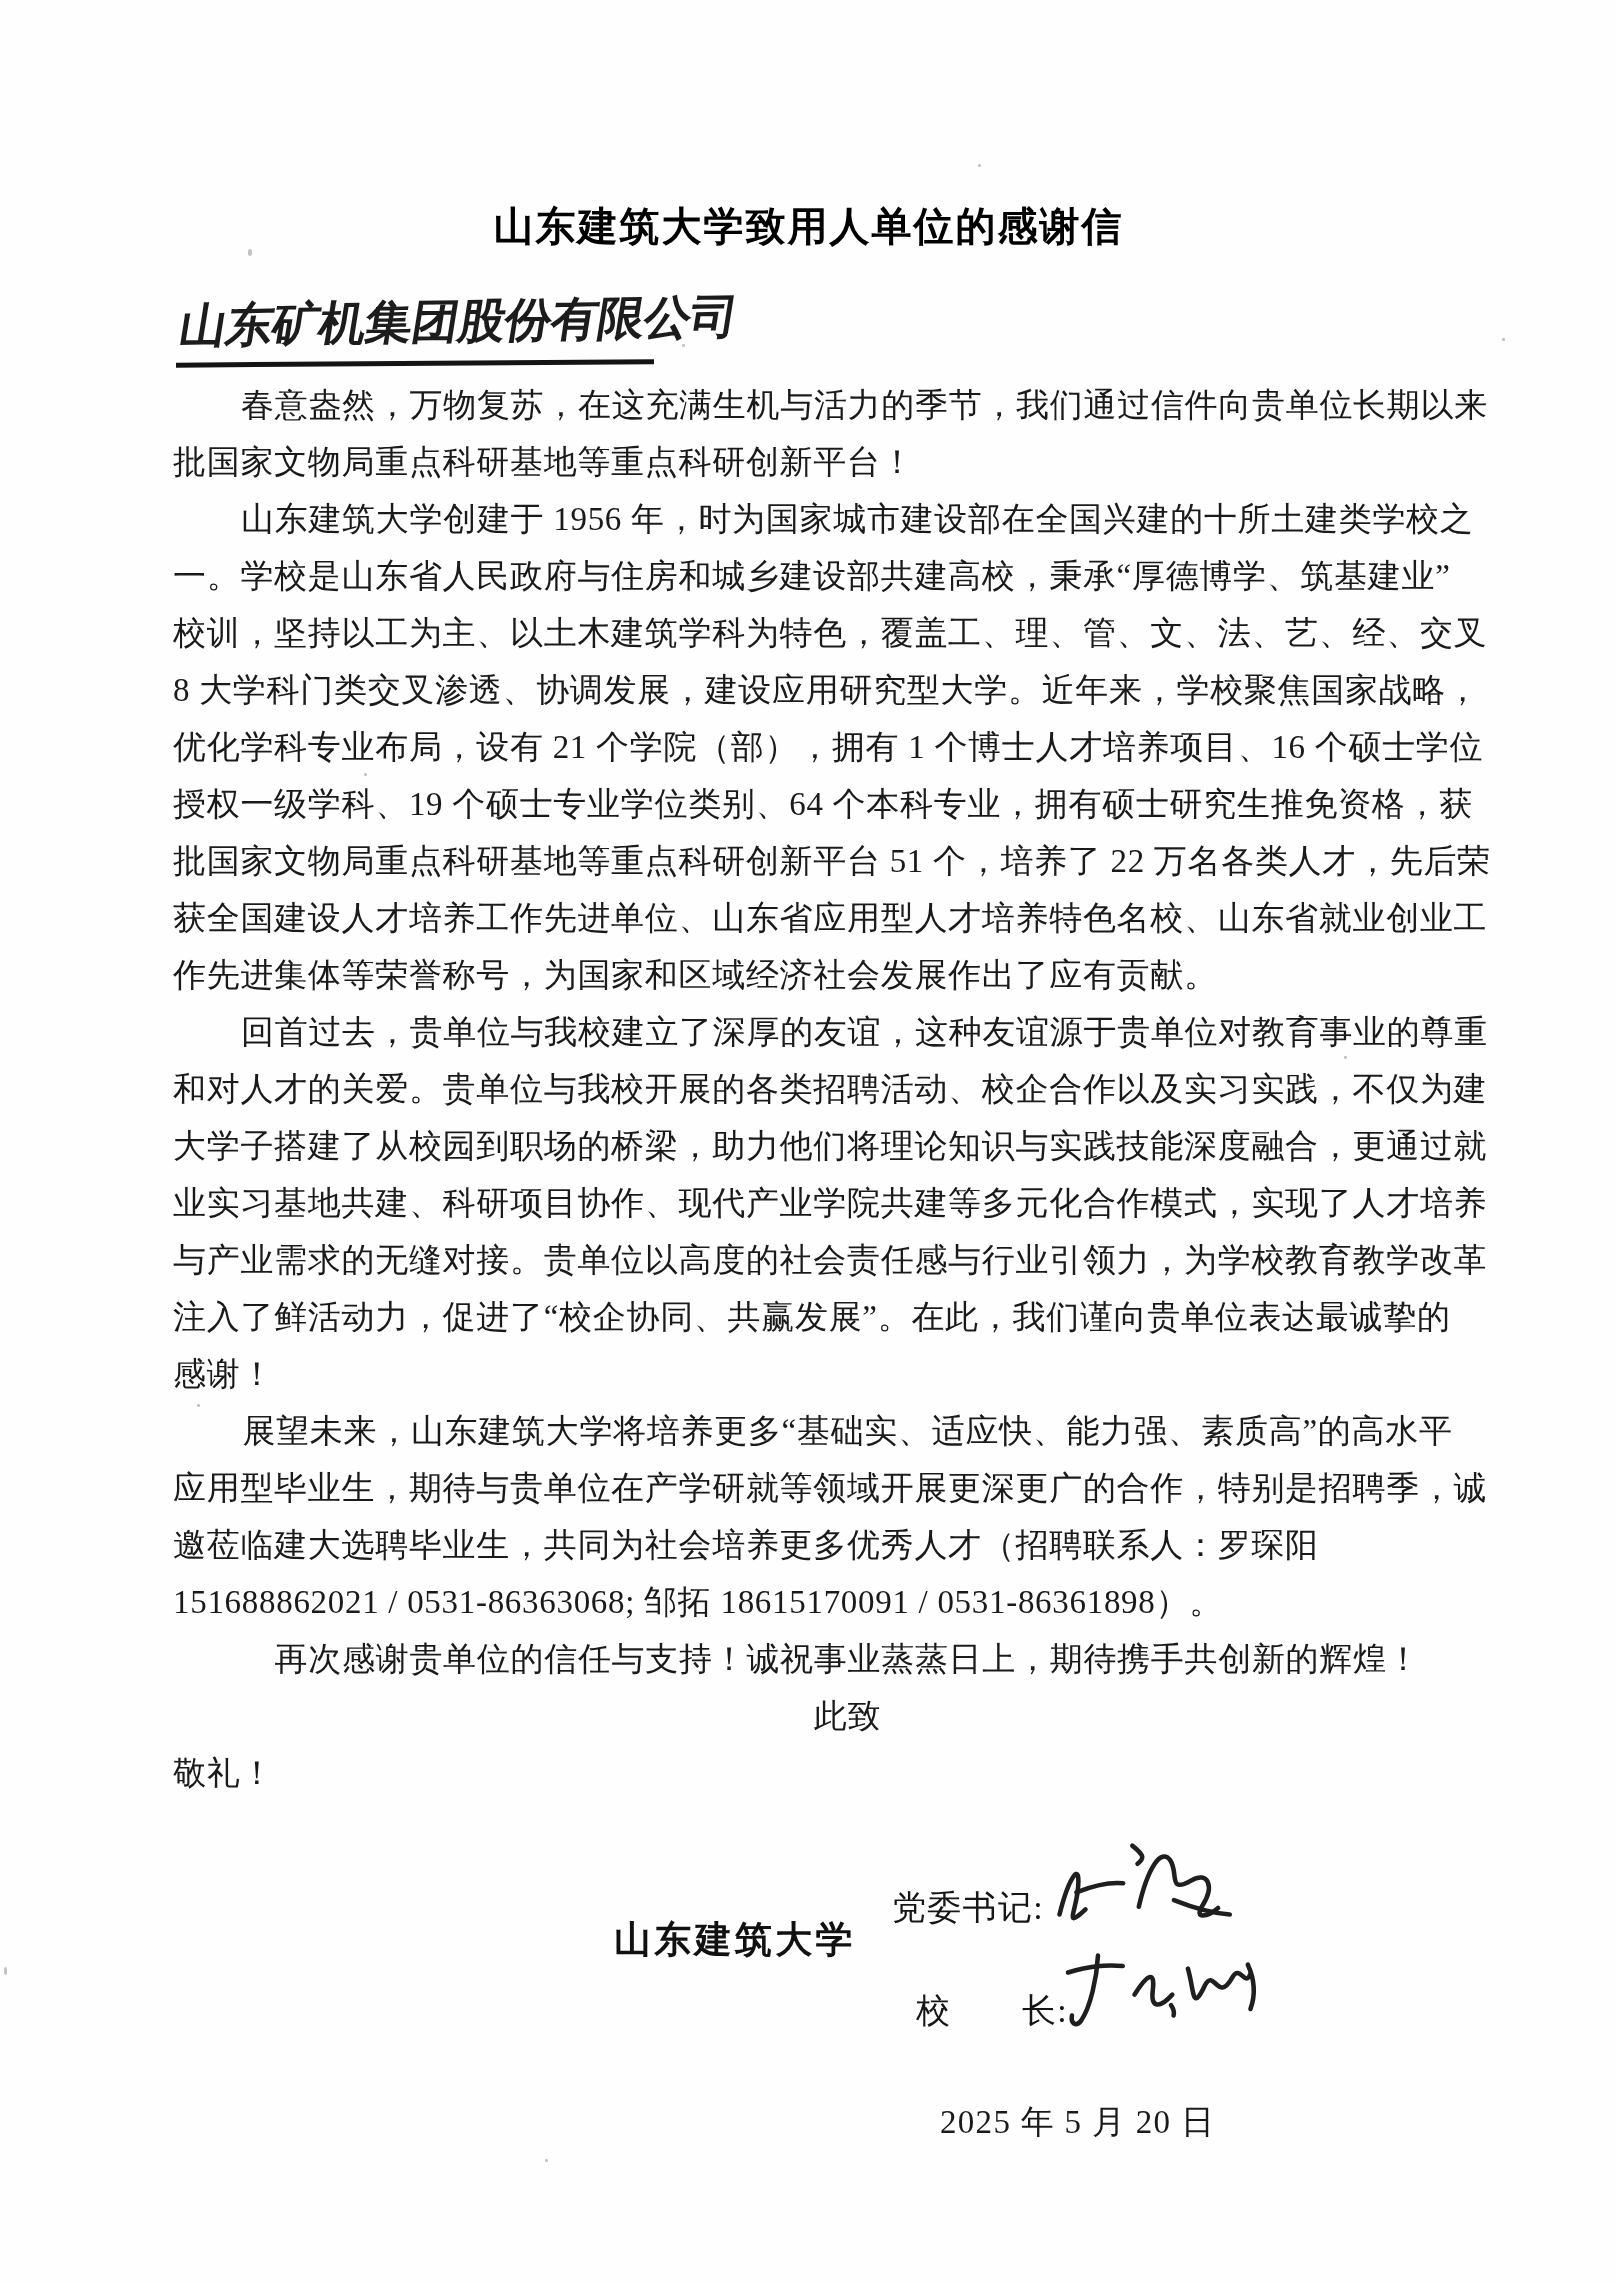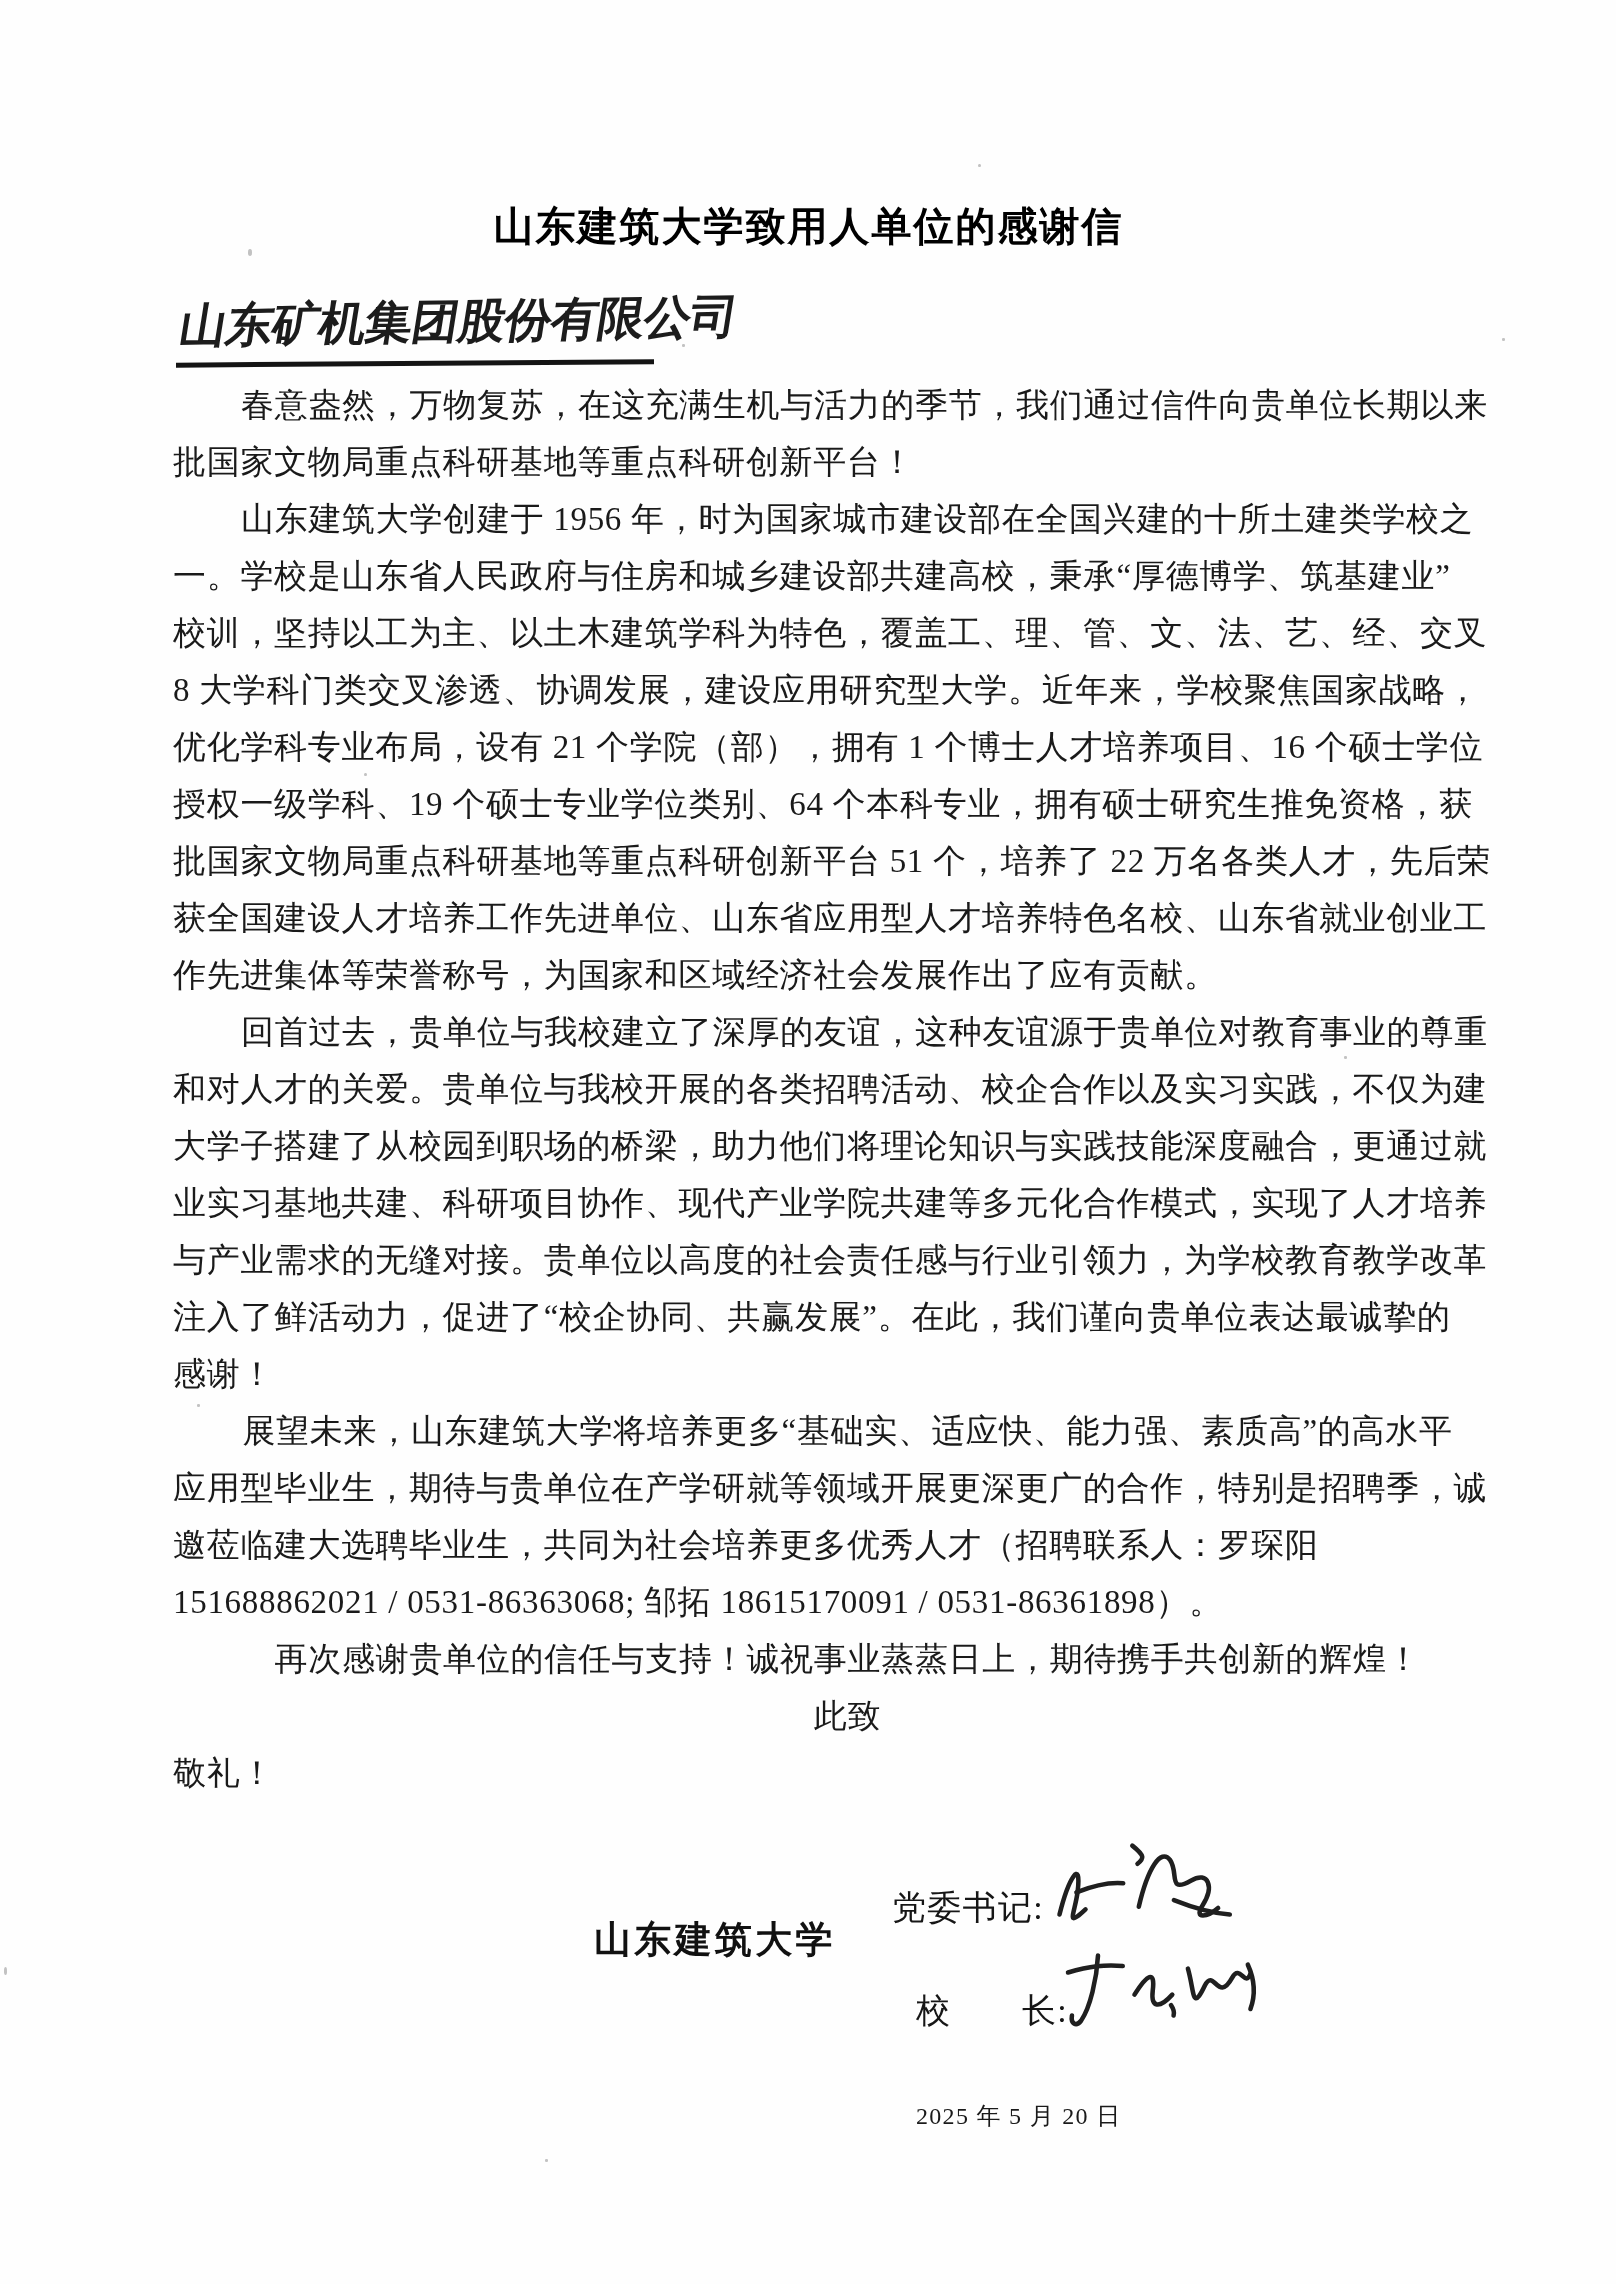--- a/index.html
+++ b/index.html
@@ -60,21 +60,21 @@
   }
   .bline {
     height: 57px;
     line-height: 57px;
     white-space: nowrap;
     letter-spacing: 0.7px;
   }
   .bline.ind { text-indent: 68px; text-align: center; }
   .sign-univ {
     position: absolute;
-    left: 594px;
+    left: 614px;
     top: 1915px;
     font-family: "Liberation Sans", "DejaVu Sans", sans-serif;
     font-weight: 800;
     font-size: 37px;
     letter-spacing: 3.3px;
     color: #111;
   }
   .role {
     position: absolute;
     left: 892px;
@@ -91,23 +91,23 @@
     fill: none;
     stroke: #1f1f1f;
     stroke-width: 7;
     stroke-linecap: round;
     stroke-linejoin: round;
   }
   .sig1 { left: 1046px; top: 1830px; }
   .sig2 { left: 1055px; top: 1945px; }
   .date {
     position: absolute;
-    left: 916px;
+    left: 940px;
     top: 2100px;
-    font-size: 24px;
+    font-size: 33px;
     letter-spacing: 1.3px;
     white-space: nowrap;
   }
   .speck {
     position: absolute;
     background: #8f8f8f;
     border-radius: 50%;
     opacity: 0.55;
   }
 </style>

